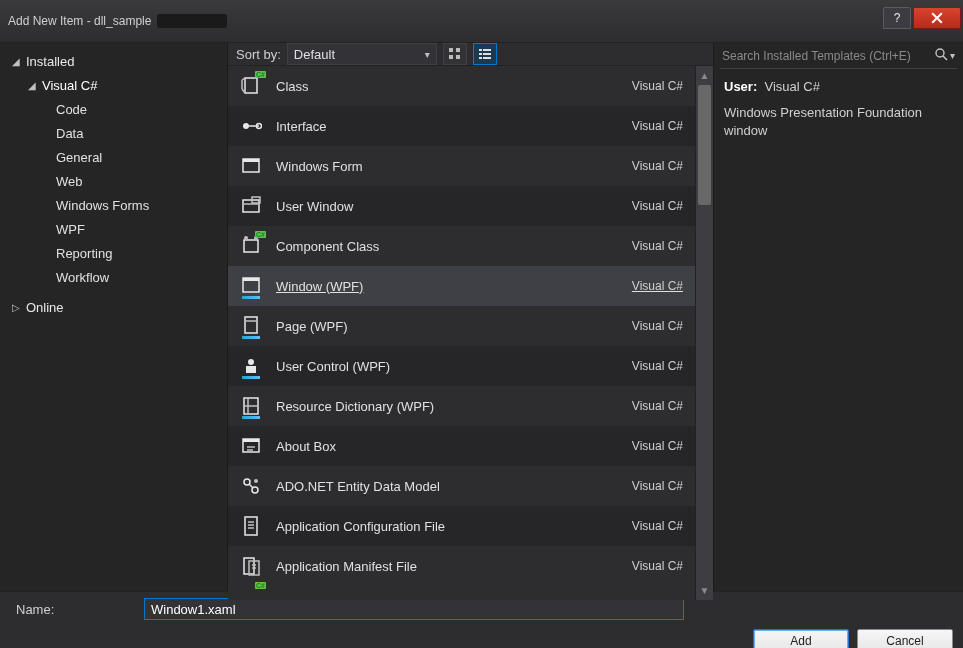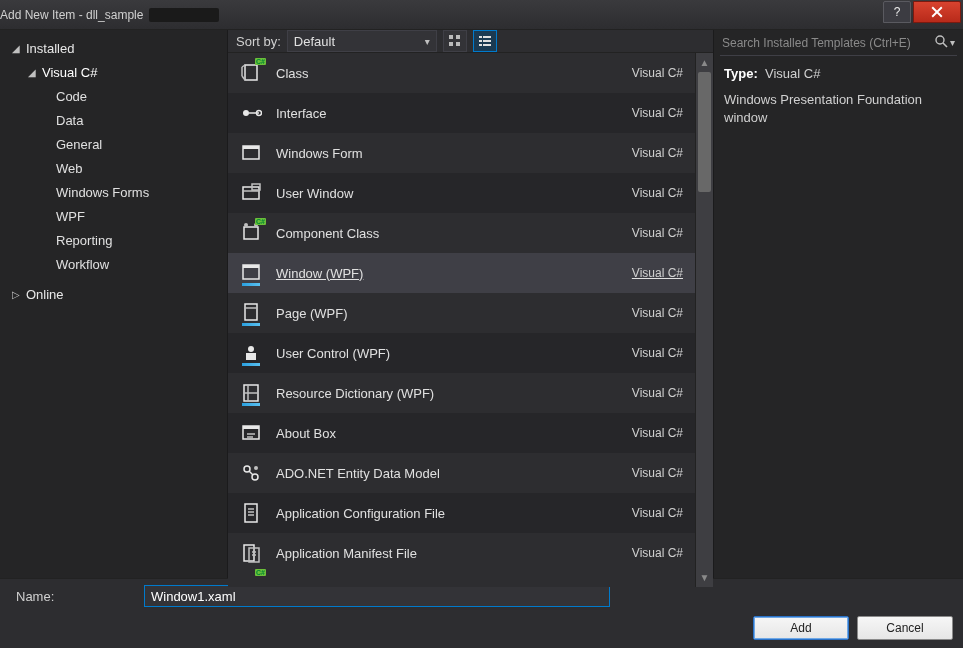--- a/index.html
+++ b/index.html
@@ -2,23 +2,23 @@
 <html><head>
 <meta charset="utf-8">
 <style>
   * { box-sizing: border-box; margin: 0; padding: 0; font-family: "Segoe UI", Tahoma, sans-serif; }
   html, body { width: 963px; height: 648px; background: #111; overflow: hidden; }
 
   .window { width: 963px; height: 648px; background: #2d2d30; position: relative; }
 
   
   .titlebar {
-    height: 30px; background: linear-gradient(#3a3a3d,#2d2d30);
+    height: 43px; background: linear-gradient(#3a3a3d,#2d2d30);
     display: flex; align-items: center; color: #d0d0d0; font-size: 12px;
-    padding-left: 0; border-bottom: 1px solid #222;
+    padding-left: 8px; border-bottom: 1px solid #222;
   }
   .titlebar .spacer { flex:1; }
   .titlebar .btns { display:flex; height:22px; margin-top:-6px; margin-right:2px;}
   .titlebar .btn { width:28px; height:22px; display:flex;align-items:center;justify-content:center;font-size:12px;}
   .titlebar .help { background:#3c3c42; color:#e8e8e8; border:1px solid #5a5a60; border-radius:2px 2px 0 0; margin-right:2px;}
   .titlebar .close {
     width:48px; background:linear-gradient(#d8432f,#b82a1a); color:#fff;
     border:1px solid #7a1a10; border-radius:0 2px 0 0; font-weight:bold;
   }
   .titlebar .obscured {
@@ -108,21 +108,21 @@
   .info .desc { padding:10px 12px 0 10px; color:#d0d0d0; line-height:1.4;}
 
   
   .footer {
     height:70px; border-top:1px solid #222; background:#2d2d30;
     display:flex; flex-direction:column; padding:6px 10px 8px 16px;
   }
   .name-row { display:flex; align-items:center; gap:18px; }
   .name-row .lbl { width:110px; color:#d0d0d0; font-size:13px; }
   .name-row input {
-    width:466px; height:22px; background:#333337; border:1px solid #007acc;
+    width:540px; height:22px; background:#333337; border:1px solid #007acc;
     outline:none; color:#ffffff; padding:0 6px; font-size:13px;
   }
   .btn-row { flex:1; display:flex; align-items:flex-end; justify-content:flex-end; gap:8px; }
   .btn {
     width:96px; height:24px; background:linear-gradient(#f6f6f6,#e6e6e6);
     border:1px solid #8a8a8a; border-radius:2px; font-size:12px; color:#222;
     display:flex; align-items:center; justify-content:center; cursor:pointer;
   }
   .btn.primary { border-color:#2a72c8; box-shadow:0 0 0 1px #6fa8e6 inset;}
   .csharp-badge {
@@ -426,21 +426,21 @@
         <input placeholder="Search Installed Templates (Ctrl+E)" style="">
         <span class="mag">
           <svg width="13" height="13" viewBox="0 0 13 13">
               <circle cx="5" cy="5" r="4" stroke="#c0c0c0" stroke-width="1.4" fill="none"></circle>
               <line x1="8" y1="8" x2="12" y2="12" stroke="#c0c0c0" stroke-width="1.6"></line>
             </svg>
         </span>
         <span class="chev">▾</span>
       </div>
       <div class="type">
-        <b>Type:</b>
+        <b>User:</b>
         &nbsp;<span>Visual C#</span>
       </div>
       <div class="desc">Windows Presentation Foundation window</div>
     </div>
 
   </div>
 
   <div class="footer">
     <div class="name-row">
       <span class="lbl">Name:</span>

